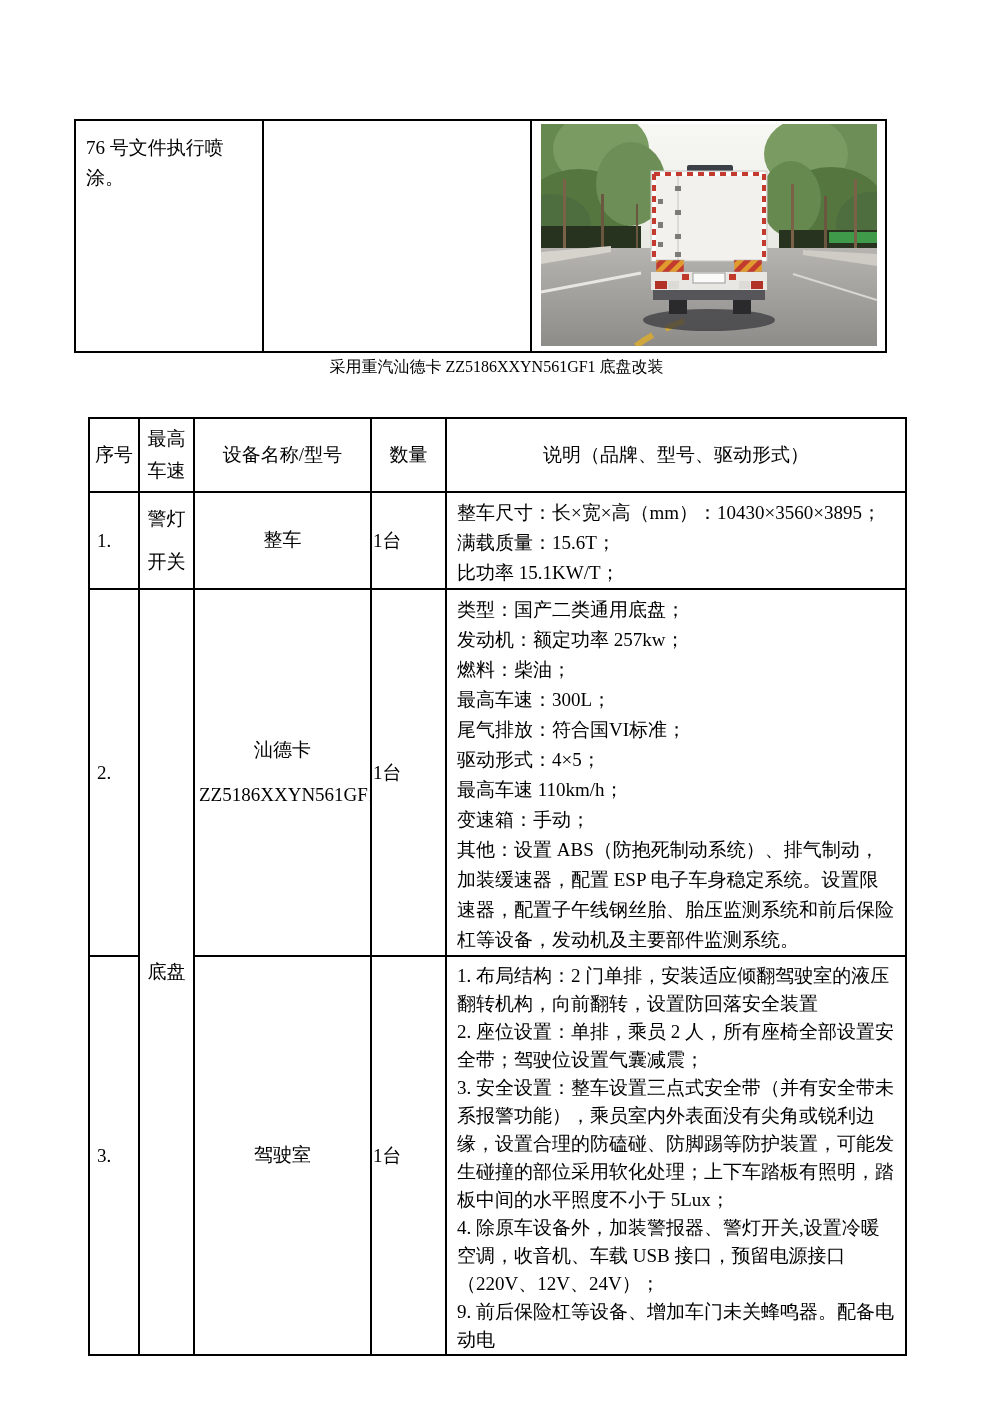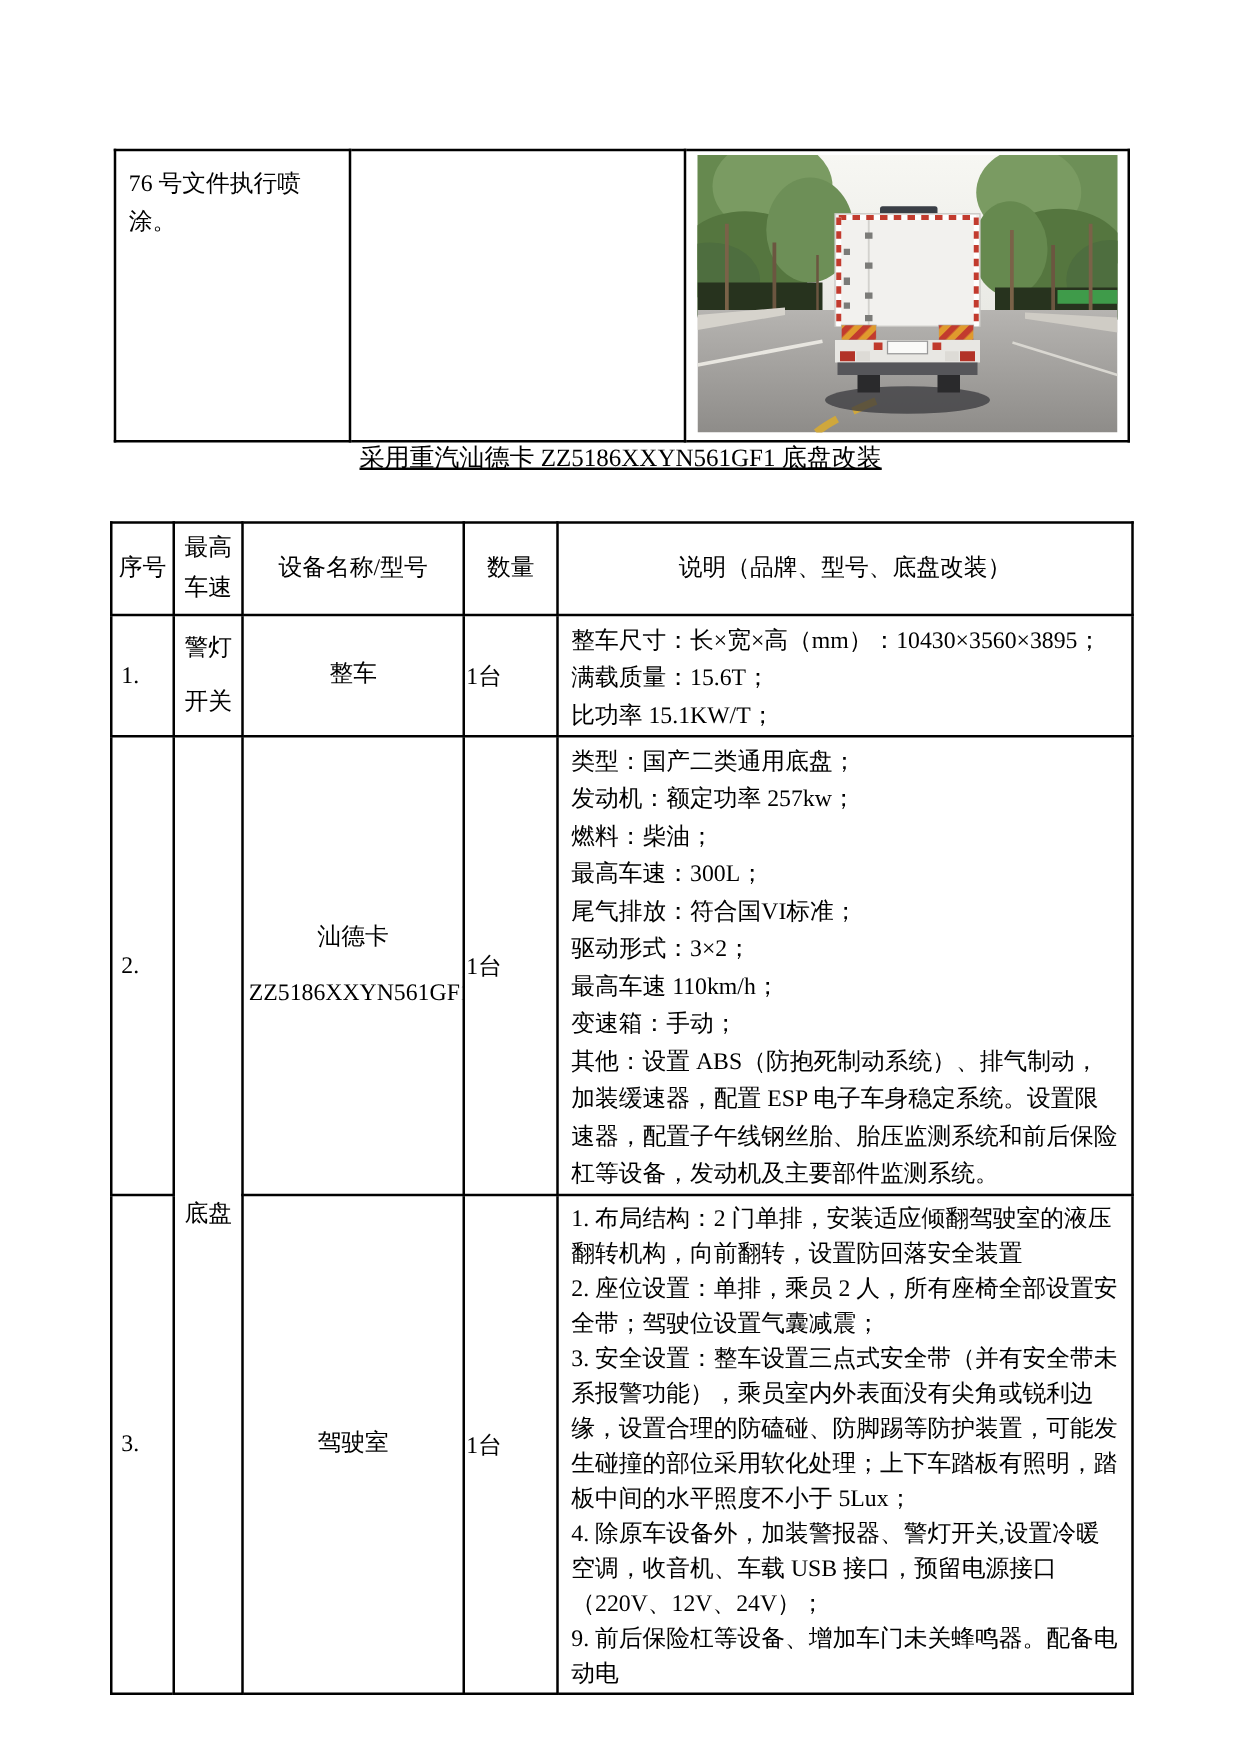--- a/index.html
+++ b/index.html
@@ -5,29 +5,29 @@
   html,body{margin:0;padding:0;background:#ffffff;}
   .page{
     position:relative;width:992px;height:1403px;background:#ffffff;
     font-family:"Liberation Serif","DejaVu Serif",serif;color:#000;
     overflow:hidden;
   }
   table{border-collapse:collapse;table-layout:fixed;}
   td,th{border:2px solid #000;font-weight:normal;font-size:19px;overflow:hidden;}
 
   
-  .top-table{position:absolute;left:91px;top:119px;width:811px;height:233px;border-radius:12px;}
+  .top-table{position:absolute;left:74px;top:119px;width:811px;height:233px;border-radius:12px;}
   .top-table td{vertical-align:top;}
   .cell-note{padding:12px 8px 0 10px;line-height:1.6;}
   .cell-photo{padding:3px 0 0 0;text-align:center;vertical-align:top;}
 
   
   .caption{
     position:absolute;left:88px;top:353px;width:817px;height:30px;
-    text-align:center;font-size:20px;line-height:28px;text-decoration:underline;
+    text-align:center;font-size:16px;line-height:28px;
   }
 
   
   .spec-table{position:absolute;left:88px;top:417px;width:817px;}
   .spec-table th{text-align:center;vertical-align:middle;line-height:1.7;padding:0 2px;}
   .col-index{vertical-align:middle;padding-left:7px;text-align:left;}
   .col-cat{vertical-align:middle;text-align:center;line-height:2.25;padding:0 4px;}
   .col-device{vertical-align:middle;text-align:center;line-height:2.35;padding:0 4px;margin-left:29px;}
   .col-qty{vertical-align:middle;}
   .col-desc{vertical-align:top;text-align:left;padding:5px 8px 0 10px;}
@@ -161,21 +161,21 @@
         <col style="width:177px">
       <col style="width:75px">
         <col style="width:460px">
     </colgroup>
     <tbody>
         <tr style="height:74px">
       <th>序号</th>
       <th>最高车速</th>
       <th>设备名称/型号</th>
       <th>数量</th>
-      <th>说明（品牌、型号、底盘改装）</th>
+      <th>说明（品牌、型号、驱动形式）</th>
     </tr>
     <tr style="height:89px">
       <td class="col-index">1.</td>
       <td class="col-cat">警灯开关</td>
       <td class="col-device">整车</td>
       <td class="col-qty">1台</td>
       <td class="col-desc lh30">
             <p>整车尺寸：长×宽×高（mm）：10430×3560×3895；满载质量：15.6T；</p>
             <p>比功率 15.1KW/T；</p>
           </td>
@@ -187,21 +187,21 @@
         <div>汕德卡</div>
         <div>ZZ5186XXYN561GF1</div>
       </td>
       <td class="col-qty">1台</td>
       <td class="col-desc lh30">
             <p>类型：国产二类通用底盘；</p>
             <p>发动机：额定功率 257kw；</p>
             <p>燃料：柴油；</p>
             <p>最高车速：300L；</p>
             <p>尾气排放：符合国VI标准；</p>
-            <p>驱动形式：3×2；</p>
+            <p>驱动形式：4×5；</p>
             <p>最高车速 110km/h；</p>
             <p>变速箱：手动；</p>
             <p>其他：设置 ABS（防抱死制动系统）、排气制动，加装缓速器，配置 ESP 电子车身稳定系统。设置限速器，配置子午线钢丝胎、胎压监测系统和前后保险杠等设备，发动机及主要部件监测系统。</p>
           </td>
     </tr>
     <tr style="height:336px">
       <td class="col-index">3.</td>
       <td class="col-device">驾驶室</td>
       <td class="col-qty">1台</td>
       <td class="col-desc lh28">

